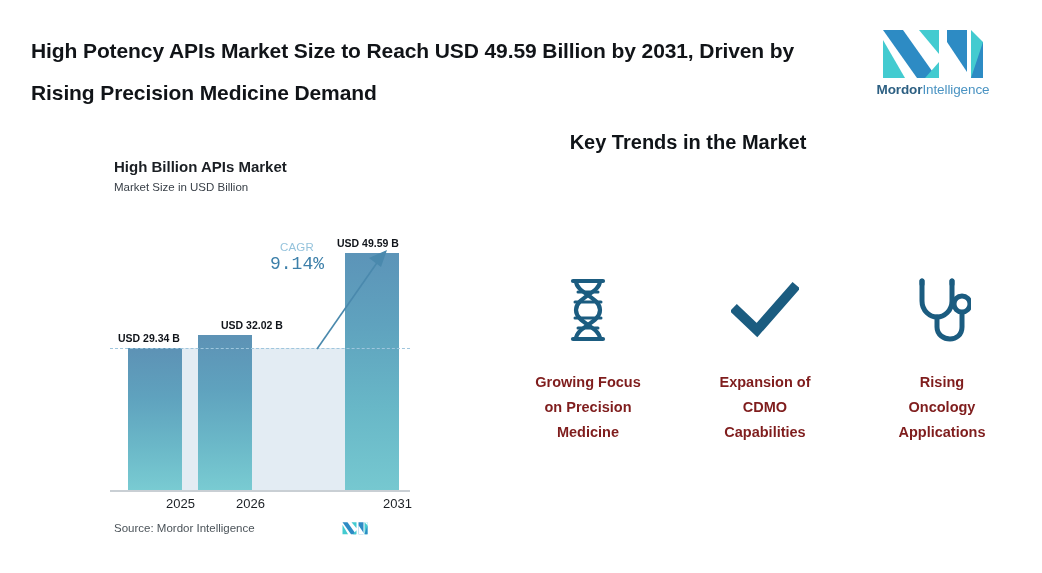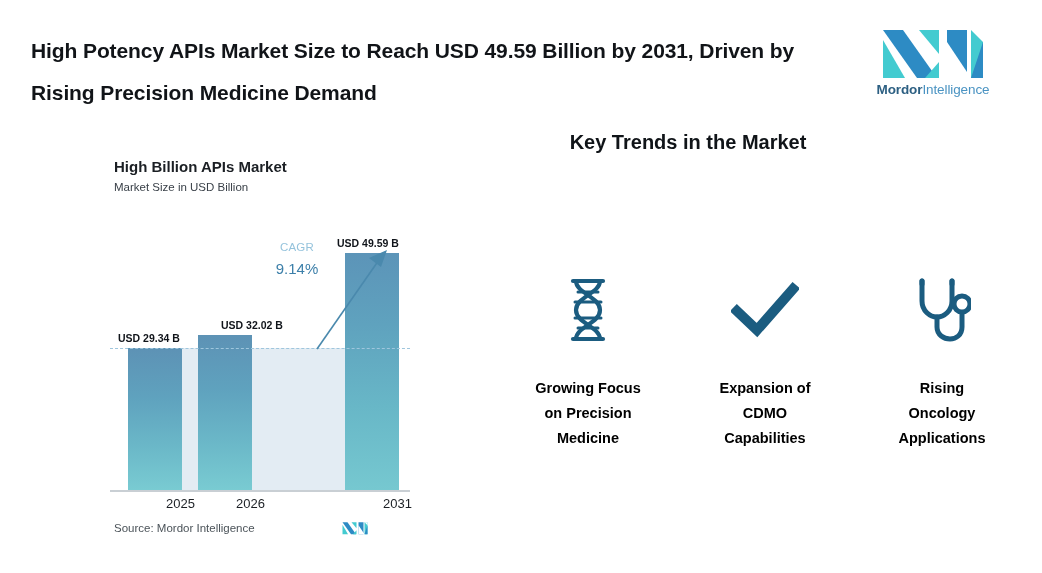--- a/index.html
+++ b/index.html
@@ -58,21 +58,21 @@
     position:absolute;font-size:10.5px;font-weight:bold;color:#10141a;
     white-space:nowrap;
   }
   .xlabel{
     position:absolute;top:256px;font-size:13px;color:#1b1f24;
     text-align:right;width:80px;
   }
 
   .cagr-wrap{position:absolute;left:152px;top:1px;text-align:center;width:70px;}
   .cagr-k{font-size:11.5px;color:#95c3dc;letter-spacing:.2px;}
-  .cagr-v{font-size:15px;color:#3c7fa9;margin-top:7px;}
+  .cagr-v{font-size:18px;color:#3c7fa9;margin-top:1px;font-family:Liberation Mono, monospace;}
 
   .arrow{position:absolute;left:205px;top:7px;}
 
   .source{
     position:absolute;left:114px;top:522px;
     font-size:11.5px;color:#4b5359;
   }
   .source-mark{position:absolute;left:342px;top:518px;width:26px;height:20px;}
 
   
@@ -81,21 +81,21 @@
     font-size:20px;font-weight:bold;color:#101418;
   }
 
   .trends{
     position:absolute;left:500px;top:270px;width:530px;
     display:flex;justify-content:space-between;align-items:flex-start;
   }
   .trend{width:176px;display:flex;flex-direction:column;align-items:center;}
   .trend-icon{height:80px;display:flex;align-items:center;justify-content:center;}
   .trend-label{
-    margin-top:26px;font-size:14.5px;font-weight:bold;color:#000000;
+    margin-top:20px;font-size:14.5px;font-weight:bold;color:#7f1d1d;
     line-height:25px;text-align:center;
   }
 </style>
 </head>
 <body>
 
 <div class="page">
 
   <div class="headline">High Potency APIs Market Size to Reach USD 49.59 Billion by 2031, Driven by Rising Precision Medicine Demand</div>
 

